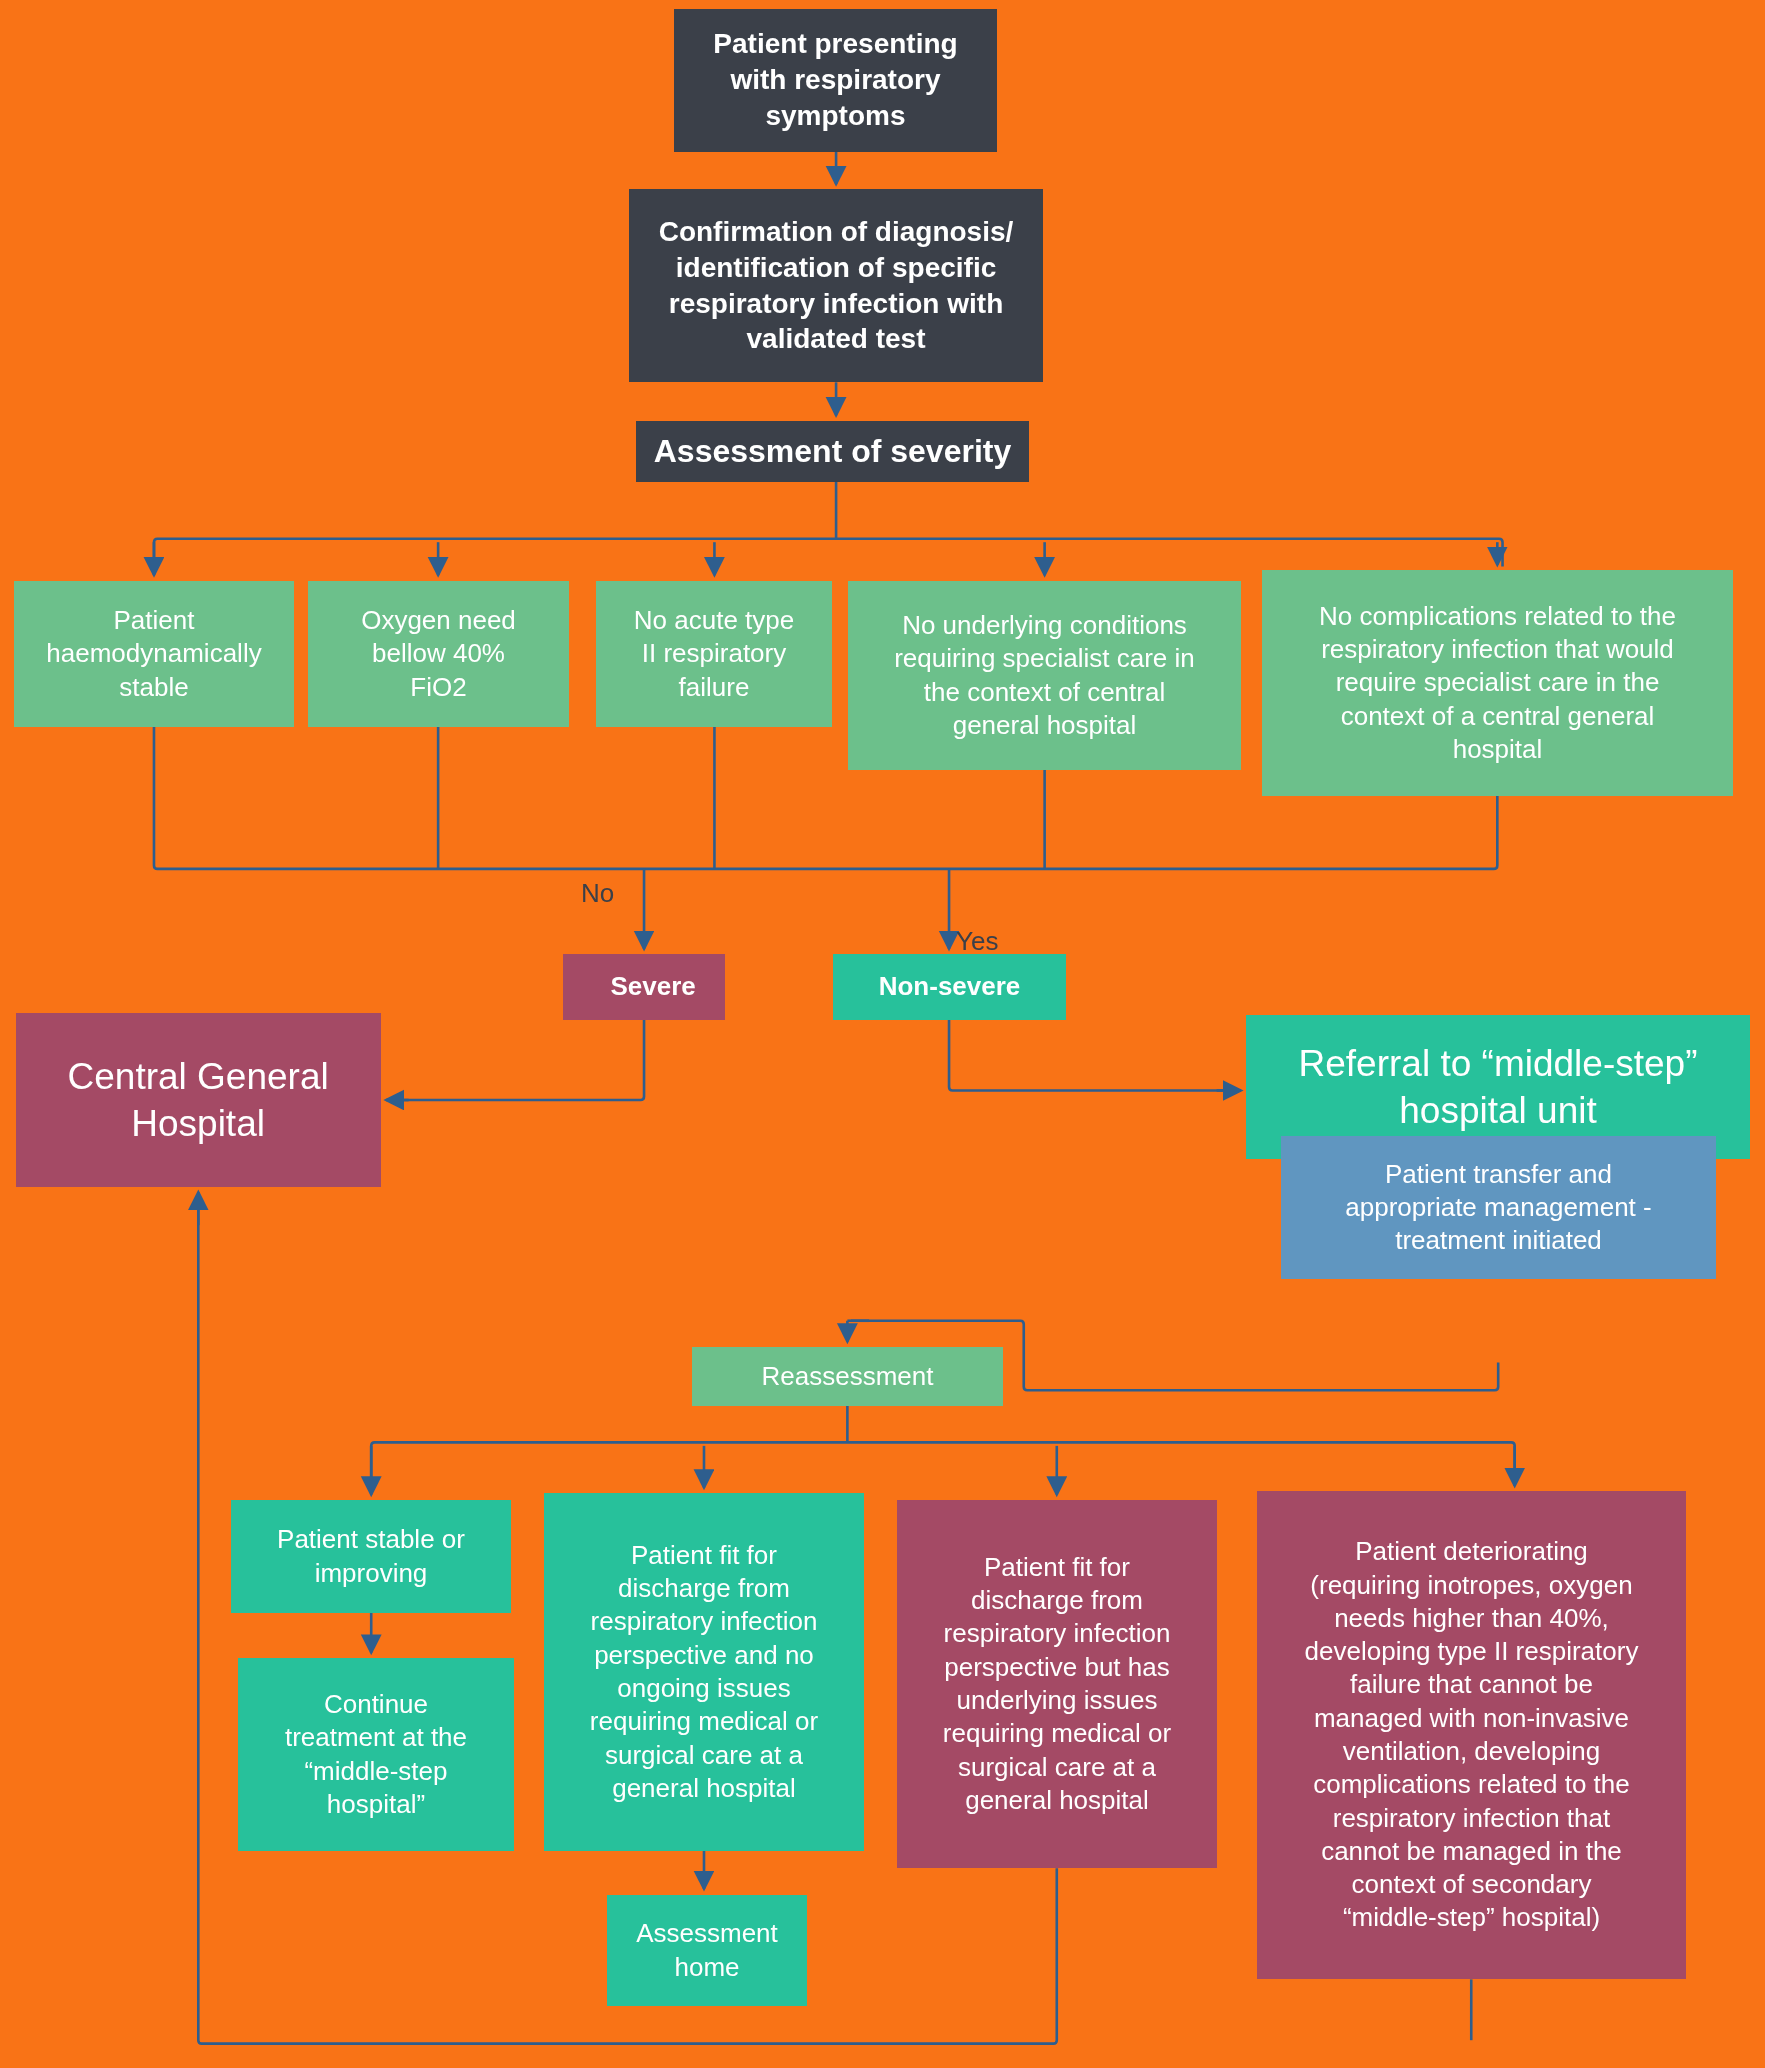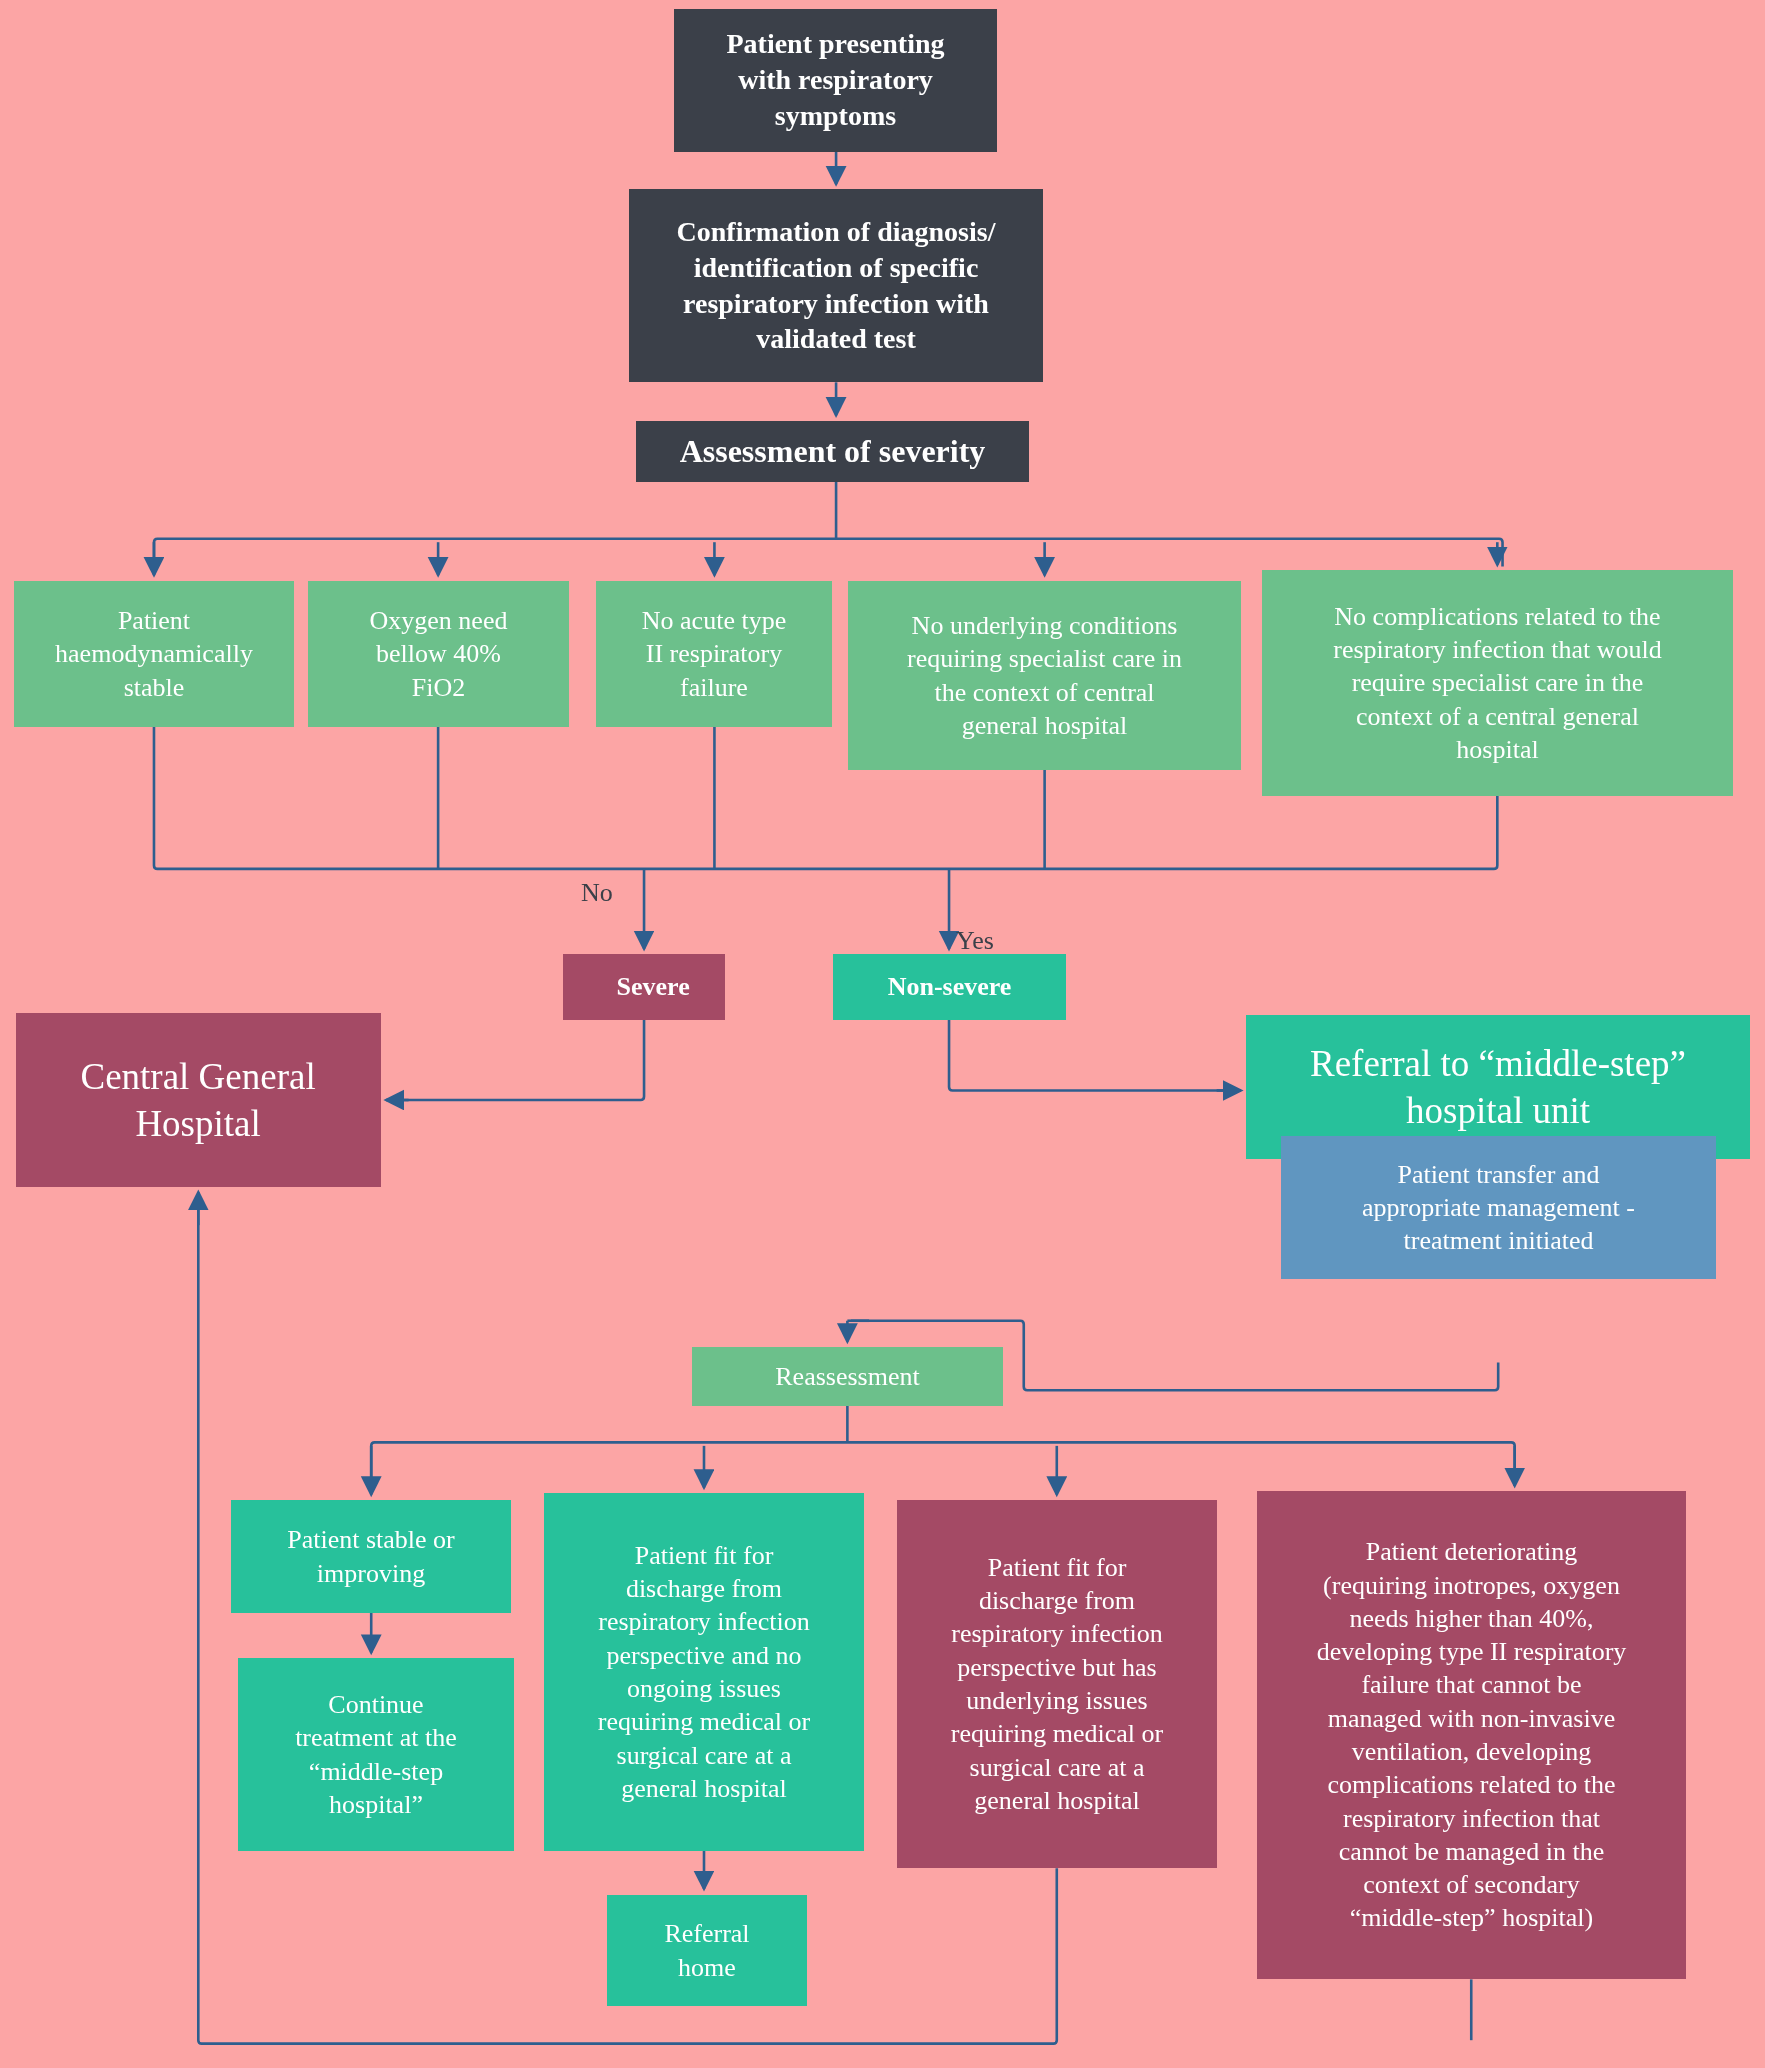--- a/index.html
+++ b/index.html
@@ -7,23 +7,22 @@
     padding: 0;
     background: #ffffff;
   }
   body {
     font-family: "Liberation Sans", sans-serif;
   }
   #canvas {
     position: relative;
     width: 1766px;
     height: 2068px;
-    background: #fca5a5;
+    background: #f97316;
     overflow: hidden;
-    font-family: Liberation Serif, serif;
   }
   svg.connectors {
     position: absolute;
     left: 0;
     top: 0;
     width: 1766px;
     height: 2068px;
     pointer-events: none;
   }
   .node {
@@ -184,21 +183,21 @@
 
   <div class="node teal" style="left:544px;top:1493px;width:320px;height:358px;font-size:26px;">Patient fit for
 discharge from
 respiratory infection
 perspective and no
 ongoing issues
 requiring medical or
 surgical care at a
 general hospital</div>
 
-  <div class="node teal" style="left:607px;top:1895px;width:200px;height:111px;font-size:26px;">Referral
+  <div class="node teal" style="left:607px;top:1895px;width:200px;height:111px;font-size:26px;">Assessment
 home</div>
 
   <div class="node maroon" style="left:897px;top:1500px;width:320px;height:368px;font-size:26px;">Patient fit for
 discharge from
 respiratory infection
 perspective but has
 underlying issues
 requiring medical or
 surgical care at a
 general hospital</div>

